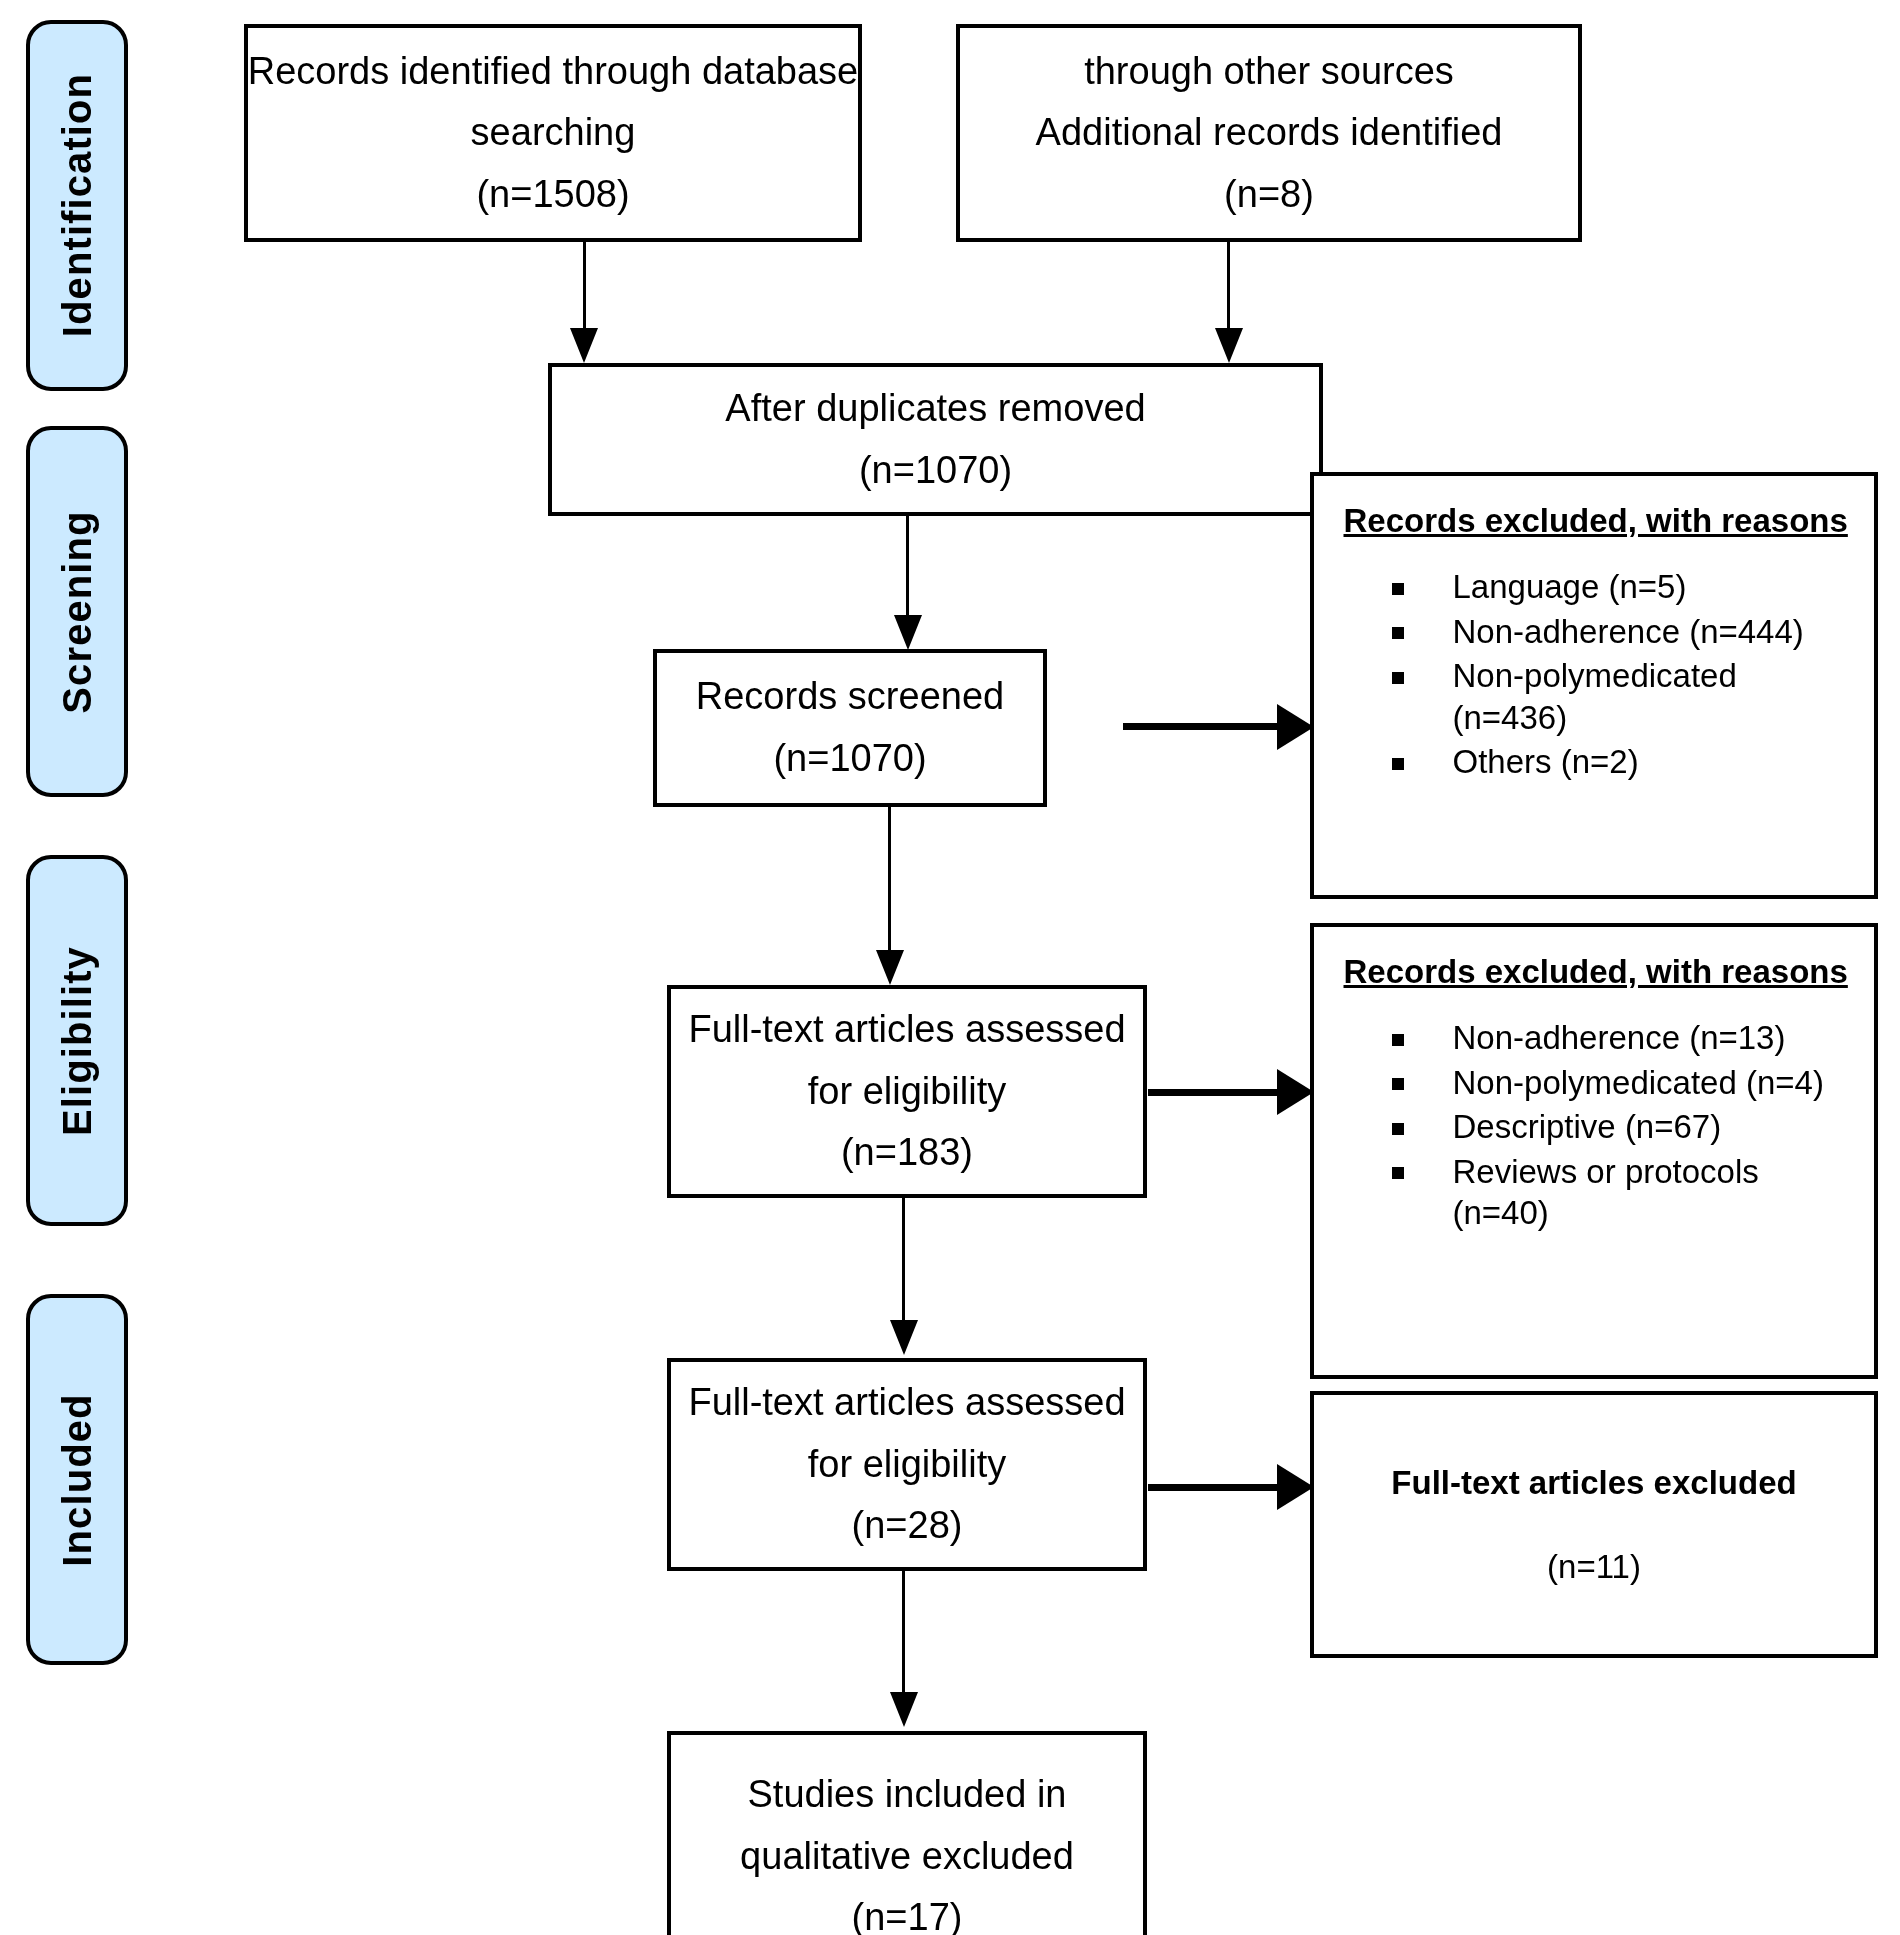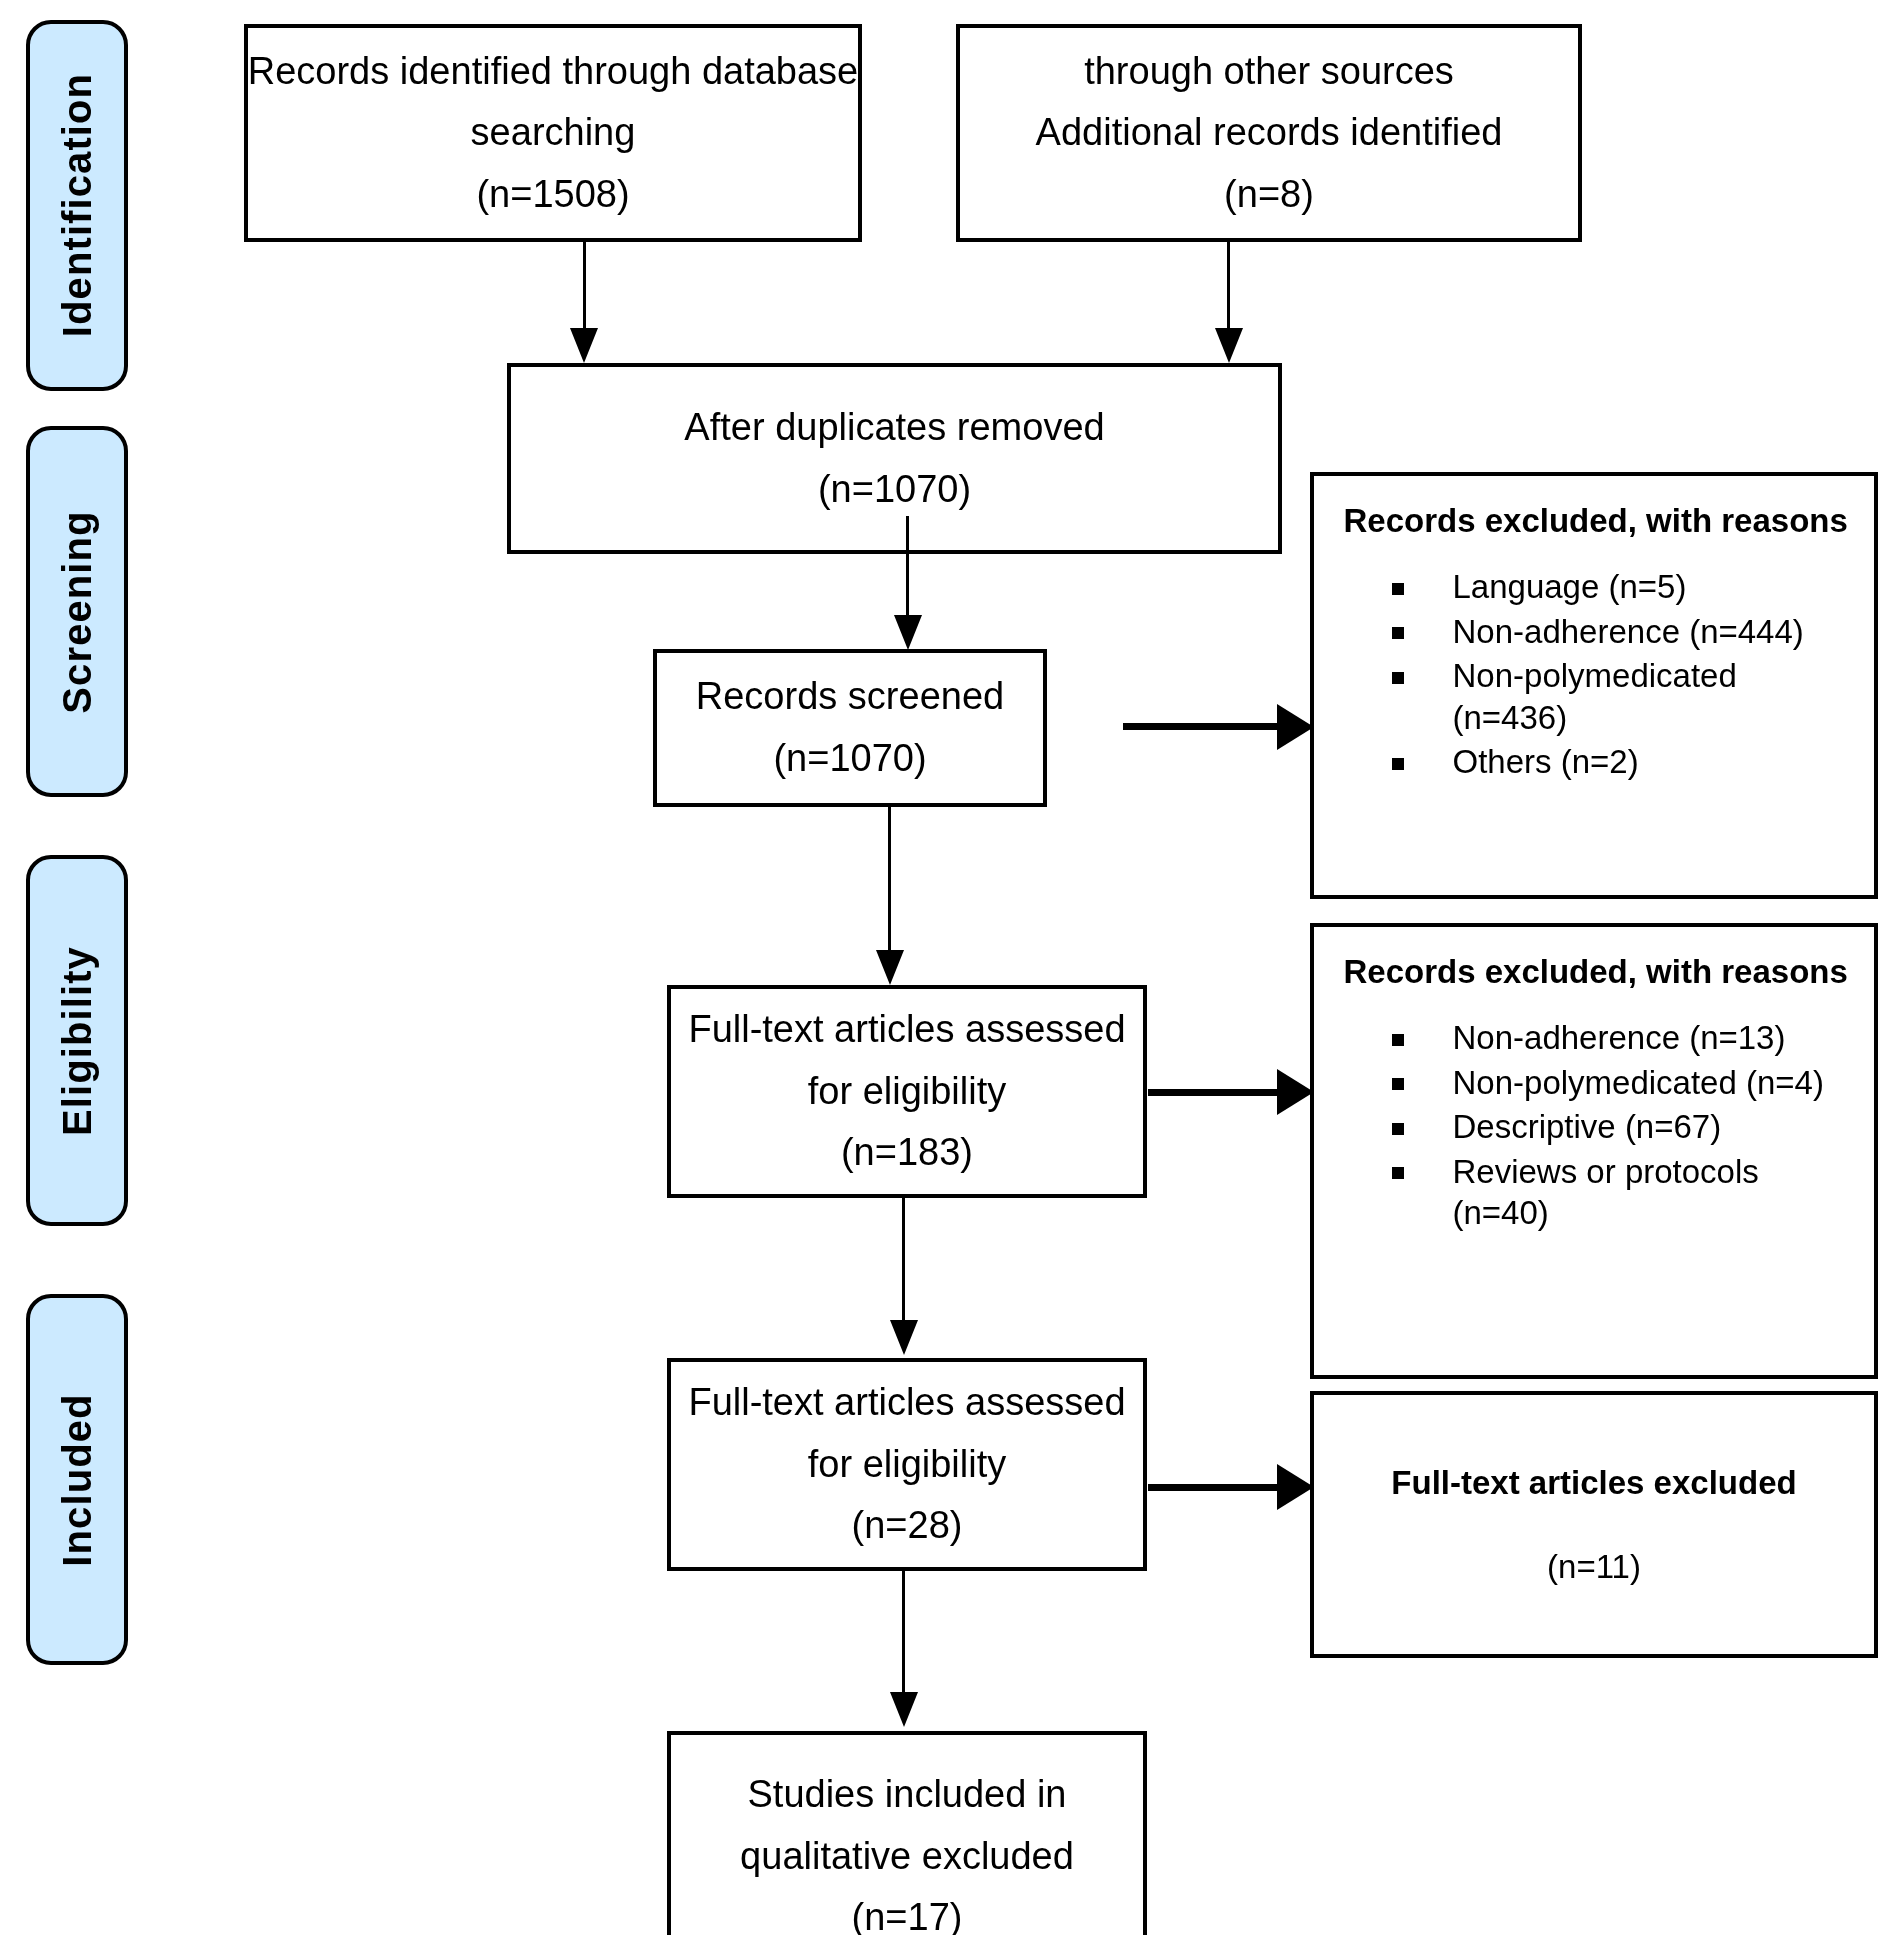--- a/index.html
+++ b/index.html
@@ -66,20 +66,21 @@
     box-sizing: border-box;
     color: #000000;
     padding: 24px 16.4px 16.4px 29.5px;
   }
   .excl-title {
     font-size: 33px;
     font-weight: bold;
     line-height: 1.25;
     margin-bottom: 25px;
     white-space: nowrap;
+    text-decoration: underline;
   }
   .excl-list {
     list-style: none;
     margin: 0;
     padding: 0;
   }
   .excl-list li {
     position: relative;
     font-size: 33px;
     line-height: 1.25;
@@ -179,21 +180,21 @@
     <div class="line">Additional records identified</div>
     <div class="line">(n=8)</div>
   </div>
 
   <div class="v-line" style="left:583px; top:242px; height:88px;"></div>
   <div class="v-arrow-head" style="left:570px; top:328px;"></div>
 
   <div class="v-line" style="left:1227px; top:242px; height:88px;"></div>
   <div class="v-arrow-head" style="left:1215px; top:328px;"></div>
 
-  <div class="flow-box" style="left:507px; top:363px; width:775px; height:191px;">
+  <div class="flow-box" style="left:548px; top:363px; width:775px; height:153px;">
     <div class="line">After duplicates removed</div>
     <div class="line">(n=1070)</div>
   </div>
 
   <div class="v-line" style="left:906px; top:516px; height:104px;"></div>
   <div class="v-arrow-head" style="left:894px; top:615px;"></div>
 
   <div class="excl-box" style="left:1310px; top:472px; width:568px; height:427px;">
     <div class="excl-title">Records excluded, with reasons</div>
     <ul class="excl-list">

